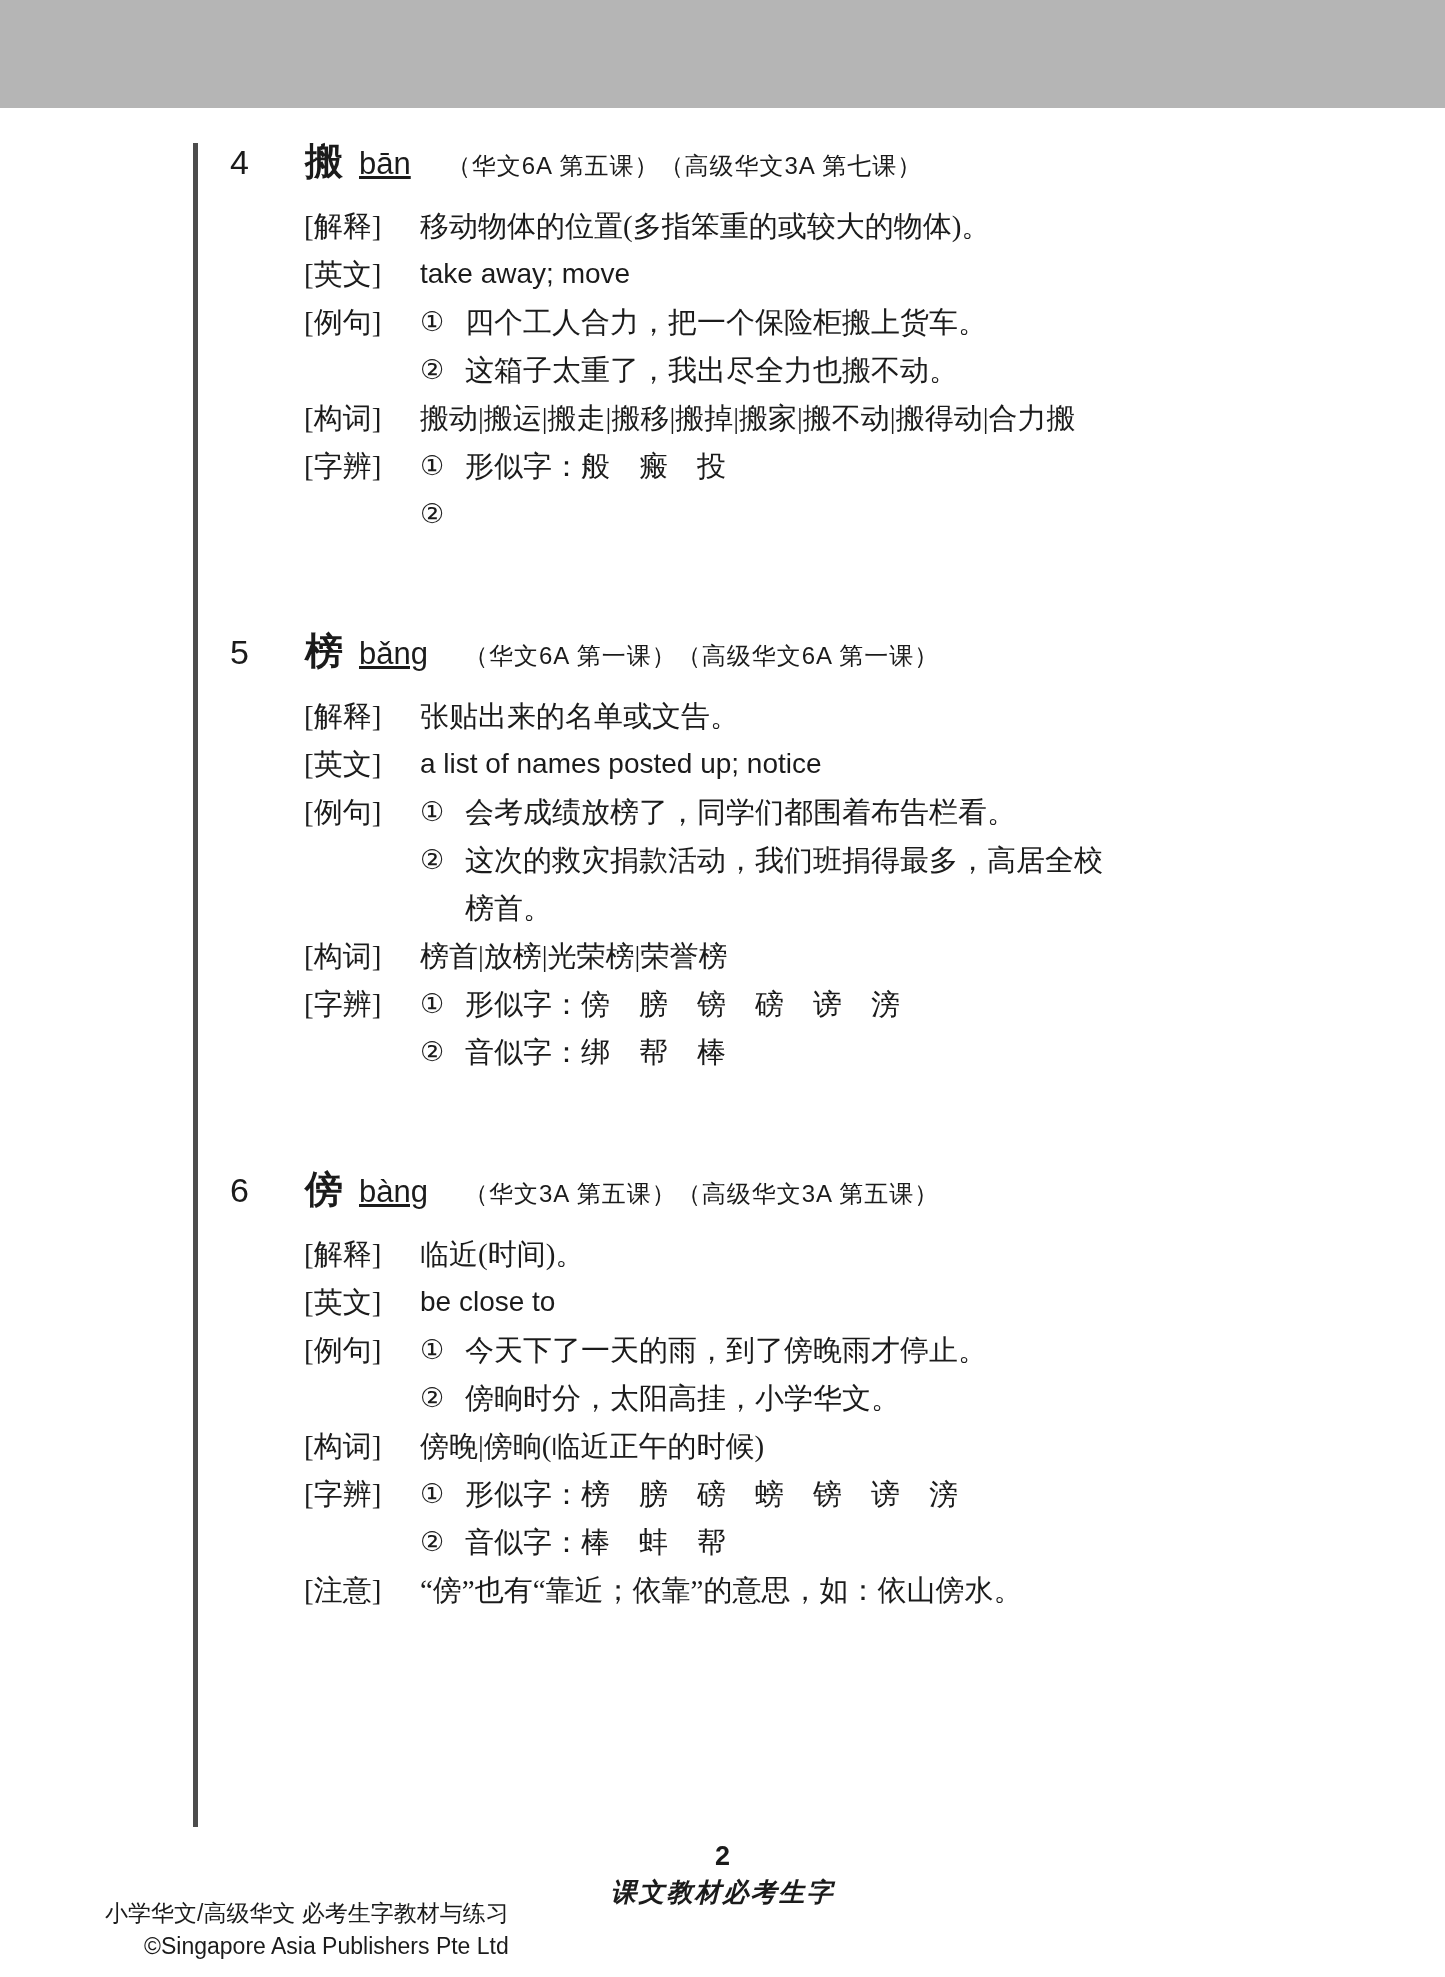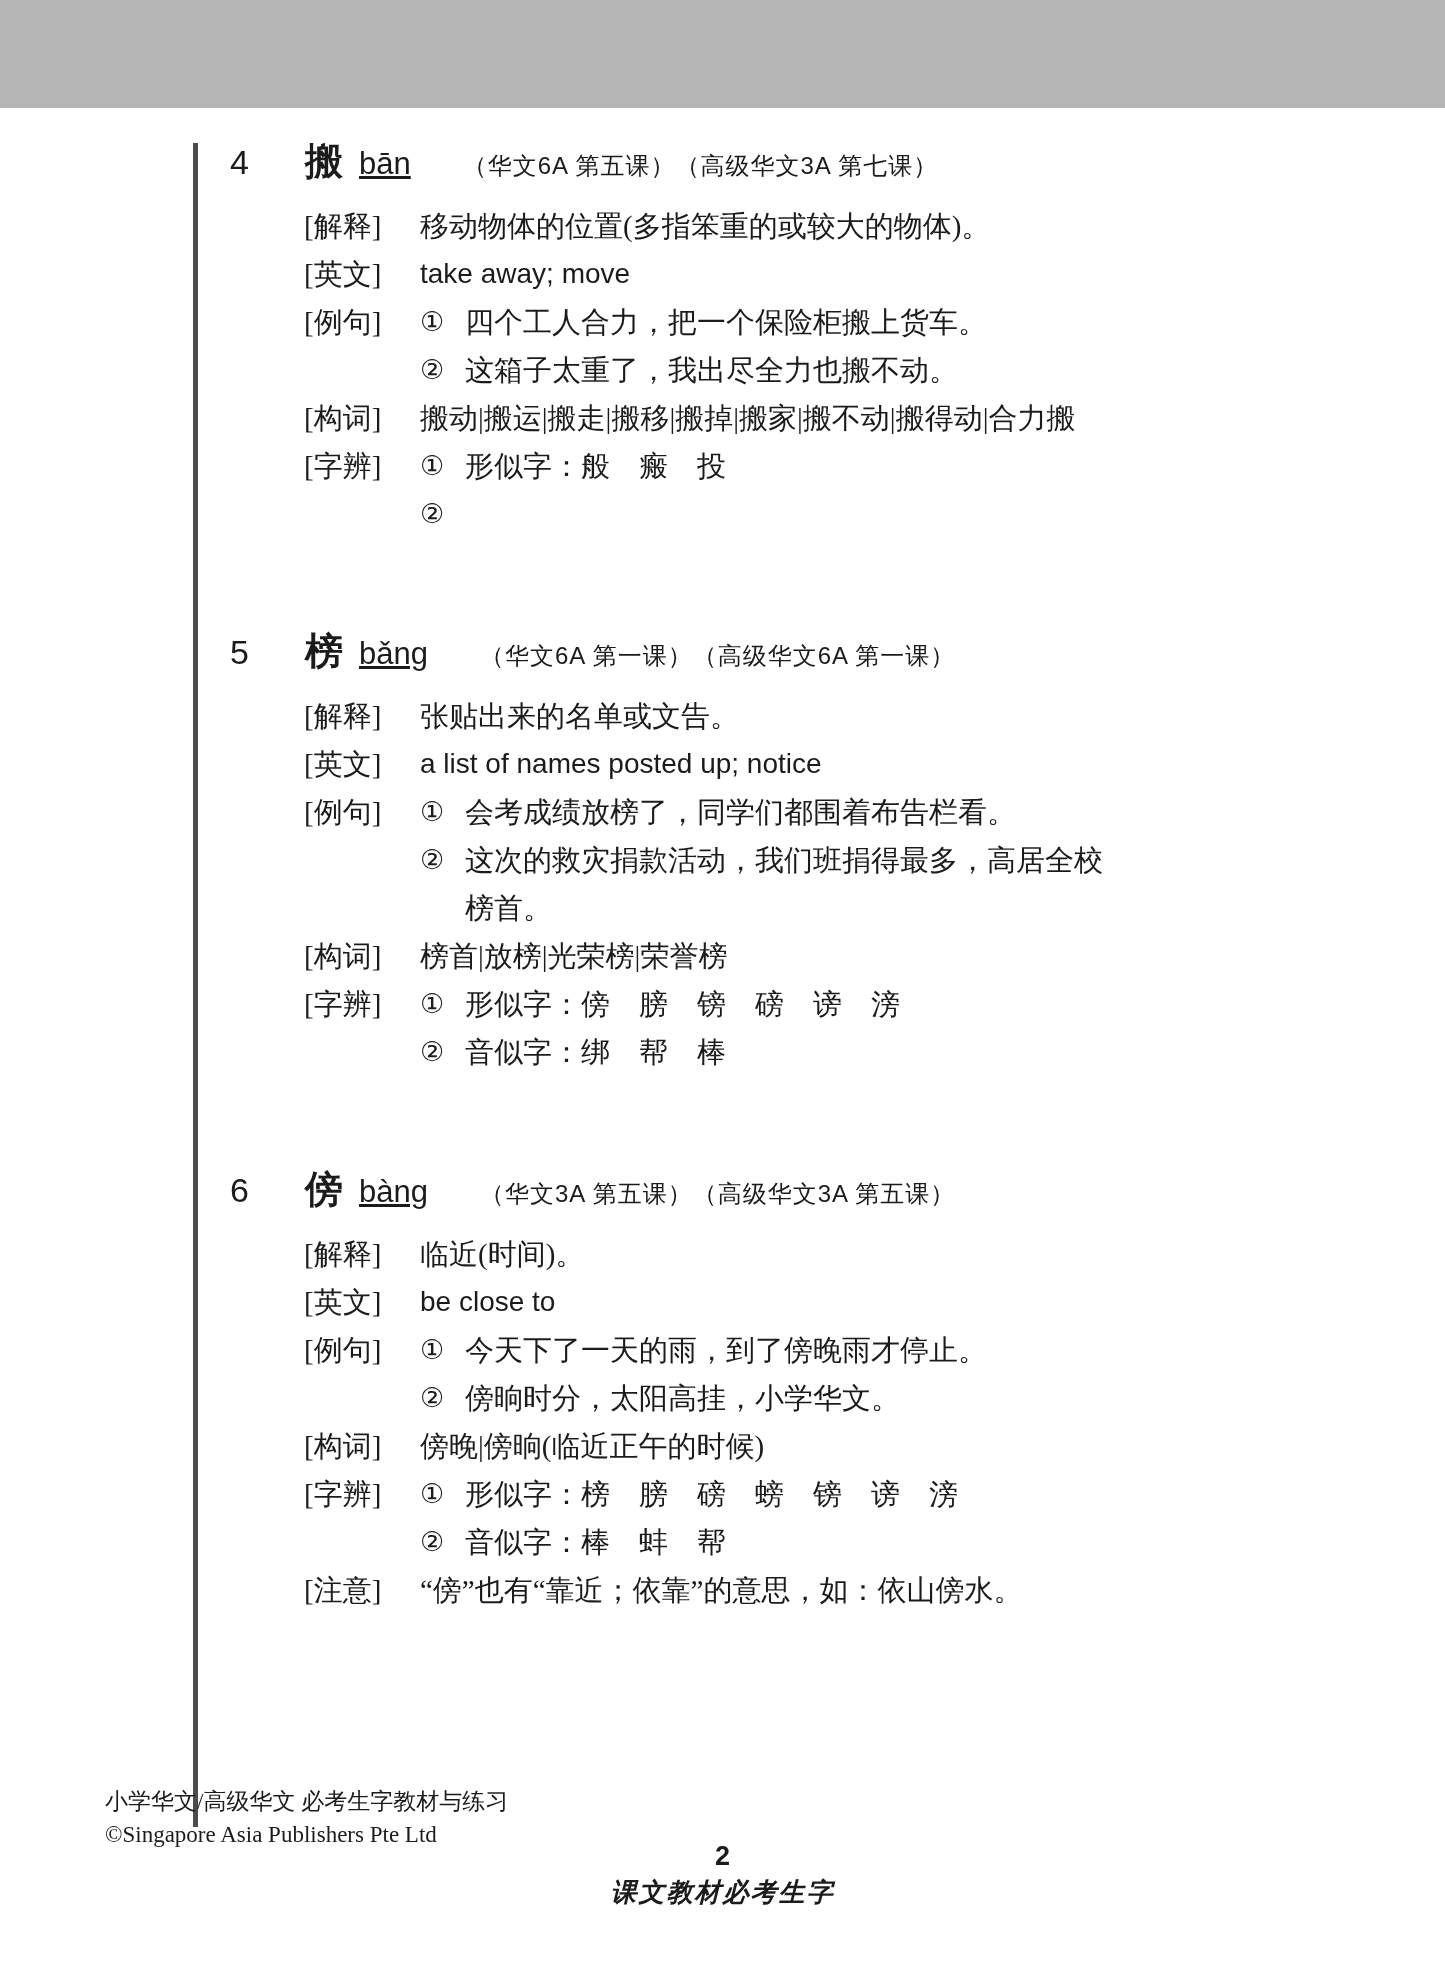--- a/index.html
+++ b/index.html
@@ -25,21 +25,21 @@
     position: absolute; left: 230px; top: 136px; width: 970px;
   }
   .entry { margin-bottom: 88px; }
   .entry-head {
     display: flex; align-items: baseline;
     height: 58px; margin-bottom: 8px;
   }
   .num { flex: 0 0 75px; font-size: 34px; }
   .hw  { font-size: 38px; font-weight: bold; letter-spacing: 1px; }
   .py  { font-size: 31px; margin-left: 15px; text-decoration: underline; }
-  .courses { font-size: 24px; margin-left: 52px; letter-spacing: 1px; text-align: center; }
+  .courses { font-size: 24px; margin-left: 36px; letter-spacing: 1px; text-align: center; }
   .row {
     display: flex; padding-left: 74px;
     font-size: 29px; line-height: 48px;
   }
   .lbl {
     flex: 0 0 116px;
     font-family: "Liberation Serif", "DejaVu Serif", serif;
   }
   .val {
     font-family: "Liberation Serif", "DejaVu Serif", serif;
@@ -50,22 +50,23 @@
     font-size: 28px;
   }
   .exline { display: flex; }
   .circ {
     flex: 0 0 45px;
     font-family: "DejaVu Sans", sans-serif;
     font-size: 27px;
   }
   .extext { max-width: 665px; }
   .footer-left {
-    position: absolute; left: 105px; top: 1785px;
-    font-family: Liberation Serif, serif;
+    position: absolute; left: 105px; top: 1897px;
+    font-family: Liberation Sans, sans-serif;
+    text-align: right;
   }
   .flt1 { font-size: 23px; line-height: 33px; }
   .flt2 { font-size: 23px; line-height: 33px; }
   .footer-center {
     position: absolute; left: 0; top: 1840px;
     width: 1445px; text-align: center;
   }
   .fpage { font-size: 27px; font-weight: bold; line-height: 32px; }
   .fsection { font-size: 26px; font-weight: bold; line-height: 40px; letter-spacing: 2px; font-style: italic; }
 </style>

